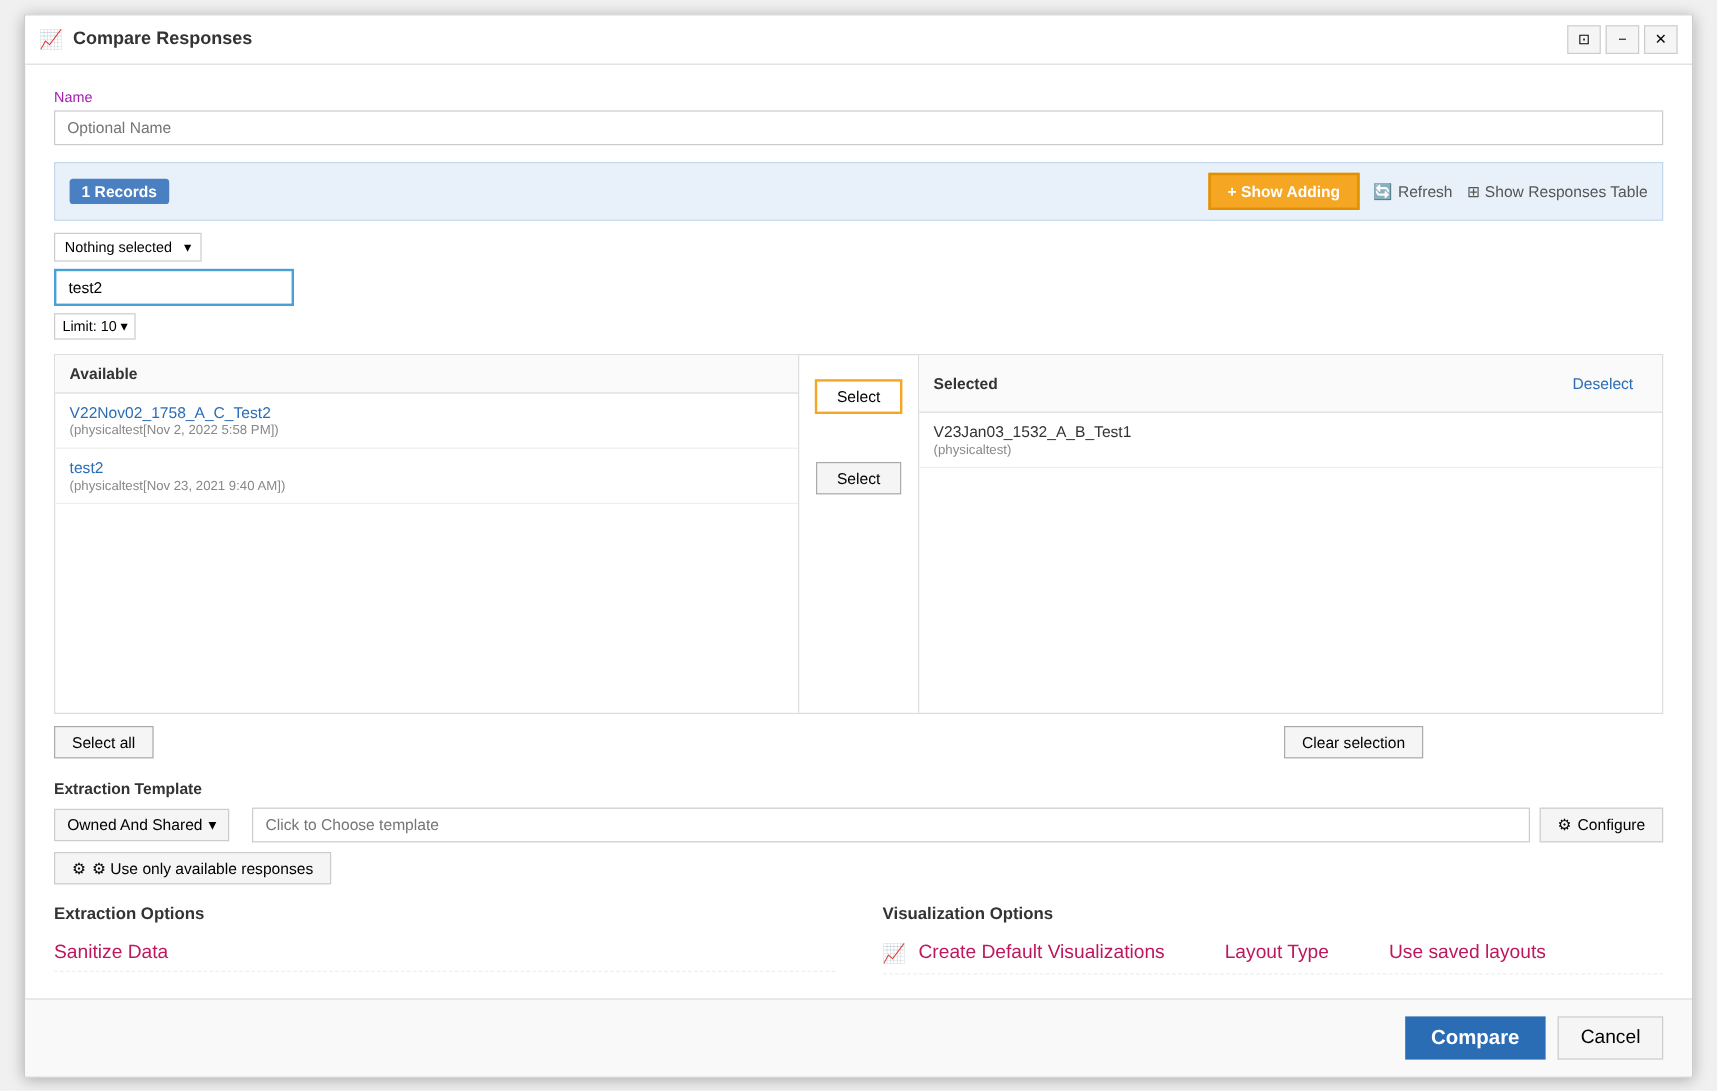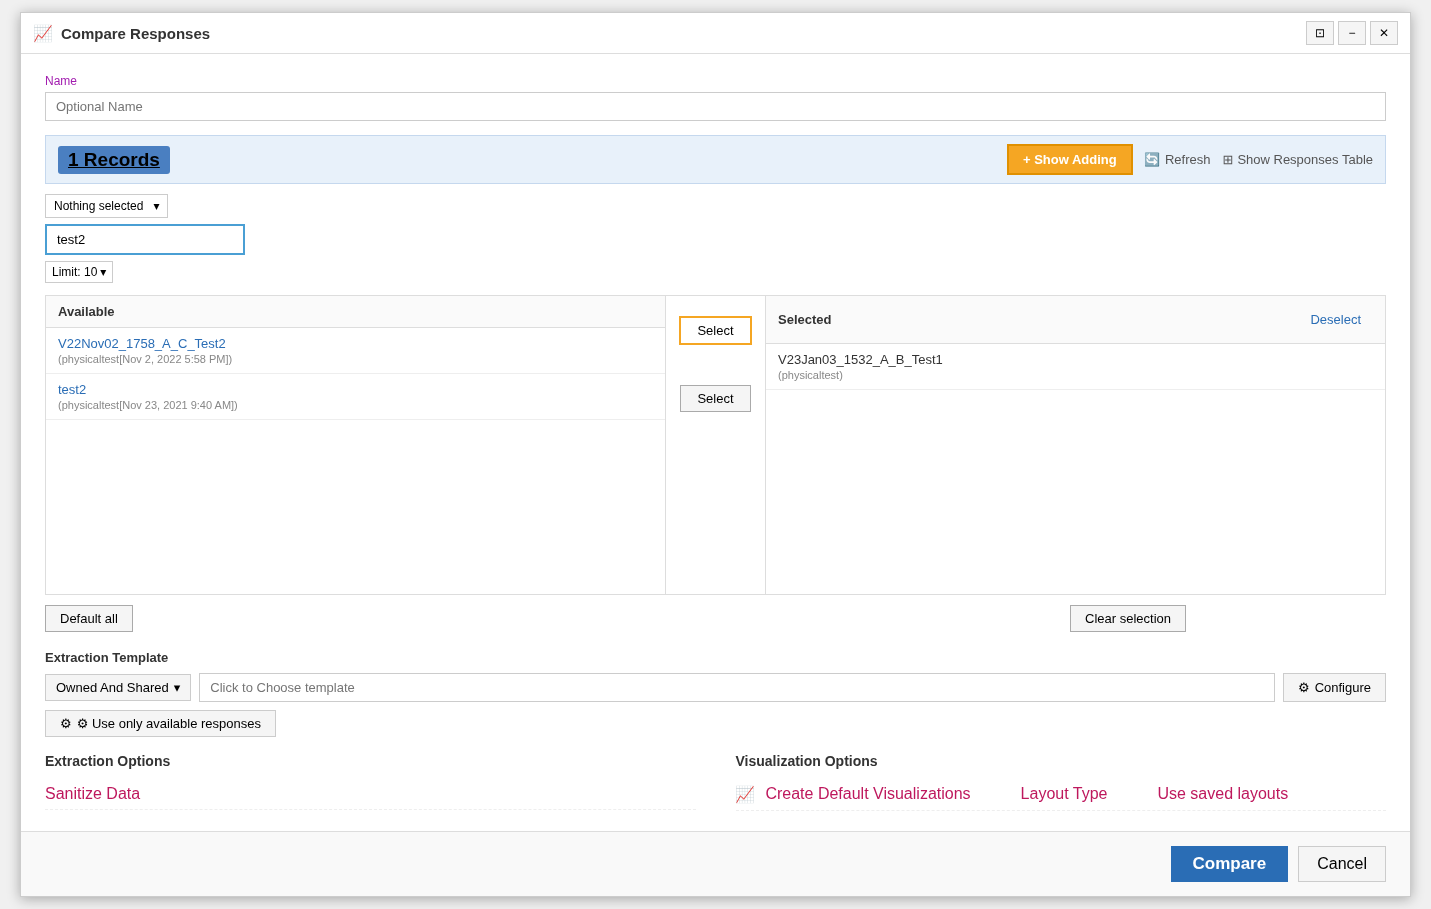--- a/index.html
+++ b/index.html
@@ -7,21 +7,21 @@
     .window { width: 1391px; background: #fff; border: 1px solid #ccc; box-shadow: 0 2px 12px rgba(0,0,0,0.3); }
     .title-bar { display: flex; align-items: center; padding: 8px 12px; border-bottom: 1px solid #ddd; background: #fff; }
     .title-bar-icon { margin-right: 8px; color: #555; font-size: 16px; }
     .title-bar-text { font-size: 15px; font-weight: 600; color: #333; flex: 1; }
     .title-bar-controls { display: flex; gap: 4px; }
     .title-bar-btn { width: 28px; height: 24px; border: 1px solid #ccc; background: #f5f5f5; cursor: pointer; font-size: 12px; display: flex; align-items: center; justify-content: center; }
     .window-body { padding: 20px 24px; }
     .field-label { font-size: 12px; color: #a21caf; margin-bottom: 4px; }
     .text-input { width: 100%; border: 1px solid #ccc; padding: 6px 10px; font-size: 13px; color: #999; }
     .records-bar { display: flex; align-items: center; justify-content: space-between; background: #e8f1fa; border: 1px solid #c5d8ee; padding: 8px 12px; margin: 14px 0 0 0; }
-    .records-badge { background: #4a7fc1; color: #000000; padding: 3px 10px; border-radius: 3px; font-size: 19px; font-weight: 600; text-decoration: underline; }
+    .records-badge { background: #4a7fc1; color: #ffffff; padding: 3px 10px; border-radius: 3px; font-size: 13px; font-weight: 600; }
     .records-actions { display: flex; align-items: center; gap: 12px; }
     .done-adding-btn { background: #f5a623; border: 2px solid #e09000; color: #fff; padding: 6px 14px; cursor: pointer; font-size: 13px; font-weight: 600; display: flex; align-items: center; gap: 5px; }
     .action-link { color: #555; font-size: 13px; cursor: pointer; display: flex; align-items: center; gap: 4px; text-decoration: none; }
     .filter-row { display: flex; align-items: center; gap: 8px; margin-top: 10px; }
     .dropdown-select { border: 1px solid #ccc; padding: 4px 8px; font-size: 12px; background: #fff; cursor: pointer; display: flex; align-items: center; gap: 10px; }
     .search-input-highlighted { border: 2px solid #4a9fd4; padding: 6px 10px; font-size: 13px; width: 180px; }
     .limit-select { border: 1px solid #ccc; padding: 3px 6px; font-size: 12px; background: #fff; display: flex; align-items: center; gap: 3px; }
     .columns-container { display: flex; margin-top: 12px; border: 1px solid #ddd; min-height: 300px; }
     .available-col { flex: 1; border-right: 1px solid #ddd; }
     .select-col { width: 100px; border-right: 1px solid #ddd; display: flex; flex-direction: column; align-items: center; padding-top: 20px; gap: 40px; }
@@ -35,21 +35,21 @@
     .deselect-link { color: #2a6db5; font-size: 13px; cursor: pointer; padding: 8px 12px; }
     .selected-item { padding: 8px 12px; border-bottom: 1px solid #eee; }
     .selected-item-name { font-size: 13px; color: #333; }
     .selected-item-meta { color: #888; font-size: 11px; margin-top: 2px; }
     .bottom-actions { display: flex; align-items: center; margin-top: 10px; gap: 8px; }
     .select-all-btn { border: 1px solid #aaa; background: #f5f5f5; padding: 5px 14px; cursor: pointer; font-size: 13px; }
     .clear-selection-btn { border: 1px solid #aaa; background: #f5f5f5; padding: 5px 14px; cursor: pointer; font-size: 13px; margin-left: auto; margin-right: 200px; }
     .section-title { font-weight: 600; font-size: 13px; color: #333; margin: 18px 0 8px 0; }
     .extraction-template-row { display: flex; align-items: center; gap: 8px; }
     .owned-shared-btn { border: 1px solid #ccc; background: #f5f5f5; padding: 5px 10px; cursor: pointer; font-size: 13px; display: flex; align-items: center; gap: 5px; }
-    .template-input { flex: 1; border: 1px solid #ccc; padding: 6px 10px; font-size: 13px; color: #999; }
+    .template-input { flex: 1; border: 1px solid #ccc; padding: 6px 10px; font-size: 13px; color: #999; margin-left: 11px; }
     .configure-btn { border: 1px solid #ccc; background: #f5f5f5; padding: 6px 14px; cursor: pointer; font-size: 13px; display: flex; align-items: center; gap: 5px; }
     .use-available-btn { border: 1px solid #ccc; background: #f5f5f5; padding: 5px 14px; cursor: pointer; font-size: 13px; display: flex; align-items: center; gap: 5px; margin-top: 8px; width: fit-content; }
     .two-col { display: flex; gap: 40px; margin-top: 16px; }
     .two-col-section { flex: 1; }
     .section-heading { font-weight: 700; font-size: 14px; color: #333; margin-bottom: 10px; }
     .options-row { display: flex; align-items: flex-start; gap: 10px; padding: 6px 0; border-bottom: 1px dashed #eee; font-size: 16px; color: #be185d; }
     .footer { display: flex; justify-content: flex-end; gap: 10px; padding: 14px 24px; border-top: 1px solid #ddd; background: #f9f9f9; }
     .compare-btn { background: #2a6db5; color: #fff; border: none; padding: 8px 22px; cursor: pointer; font-size: 17px; font-weight: 600; }
     .cancel-btn { border: 1px solid #ccc; background: #f5f5f5; padding: 8px 18px; cursor: pointer; font-size: 16px; }
     .selected-col-header-row { display: flex; justify-content: space-between; align-items: center; padding: 8px 12px; background: #fafafa; border-bottom: 1px solid #ddd; }
@@ -132,21 +132,21 @@
           <span class="deselect-link">Deselect</span>
         </div>
         <div class="selected-item">
           <div class="selected-item-name">V23Jan03_1532_A_B_Test1</div>
           <div class="selected-item-meta">(physicaltest)</div>
         </div>
       </div>
     </div>
 
     <div class="bottom-actions">
-      <button class="select-all-btn">Default all</button>
+      <button class="select-all-btn">Select all</button>
       <button class="clear-selection-btn">Clear selection</button>
     </div>
 
     <div>
       <div class="section-title">Extraction Template</div>
       <div class="extraction-template-row">
         <button class="owned-shared-btn">
           <span>Owned And Shared</span>
           <span>▾</span>
         </button>

